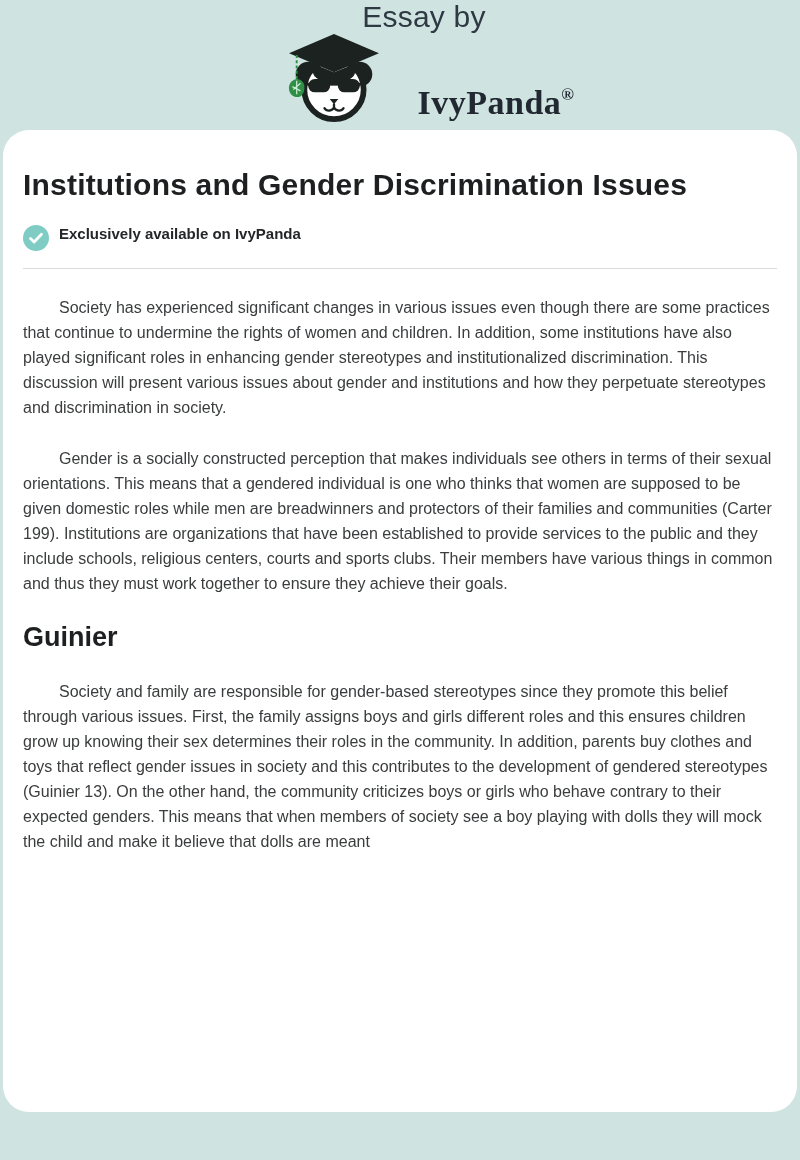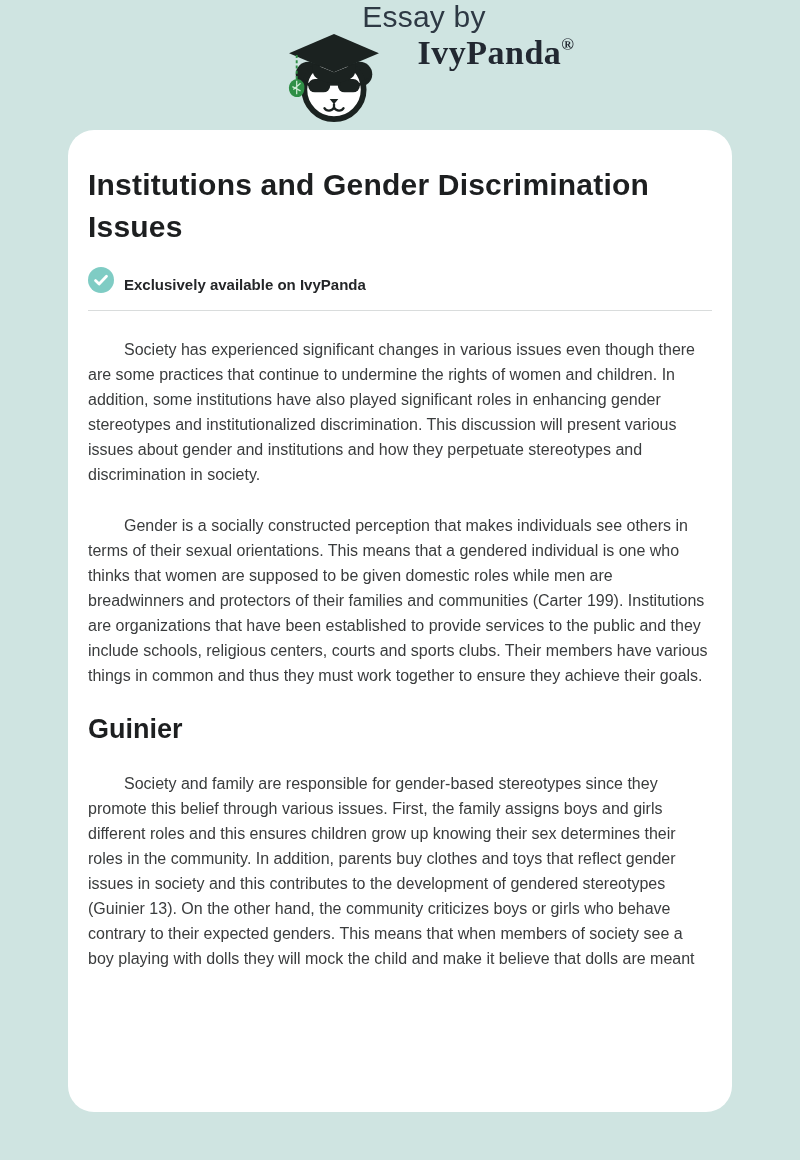--- a/index.html
+++ b/index.html
@@ -19,59 +19,59 @@
     flex-direction: column;
   }
   .essay-by {
     font-size: 30px;
     font-weight: 400;
     color: #2e3944;
     letter-spacing: 0.2px;
   }
   .logo {
     display: flex;
-    align-items: flex-start;
+    align-items: flex-end;
     margin-left: 12px;
     cursor: pointer;
     gap: 28px;
   }
   .logo svg { display: block; }
   .brand {
     font-family: "Liberation Serif", serif;
     font-weight: 700;
     font-size: 34px;
     color: #222831;
     margin-left: 6px;
     letter-spacing: 0.5px;
   }
   .brand sup {
     font-size: 17px;
     font-weight: 700;
     vertical-align: 14px;
     line-height: 0;
   }
   .card {
-    width: 664px;
+    width: 794px;
     margin: 0 auto;
     background: #ffffff;
     border-radius: 26px;
     padding: 34px 20px 32px 20px;
     min-height: 982px;
   }
   .essay-title {
     margin: 0;
     font-size: 30px;
     line-height: 42px;
     font-weight: 700;
     color: #1d1f20;
     letter-spacing: 0.2px;
   }
   .availability {
     display: flex;
-    align-items: flex-end;
+    align-items: flex-start;
     gap: 10px;
     margin-top: 19px;
   }
   .availability .check-badge { flex: 0 0 auto; display: block; }
   .availability-label {
     font-size: 15px;
     font-weight: 700;
     color: #242628;
   }
   .divider {

